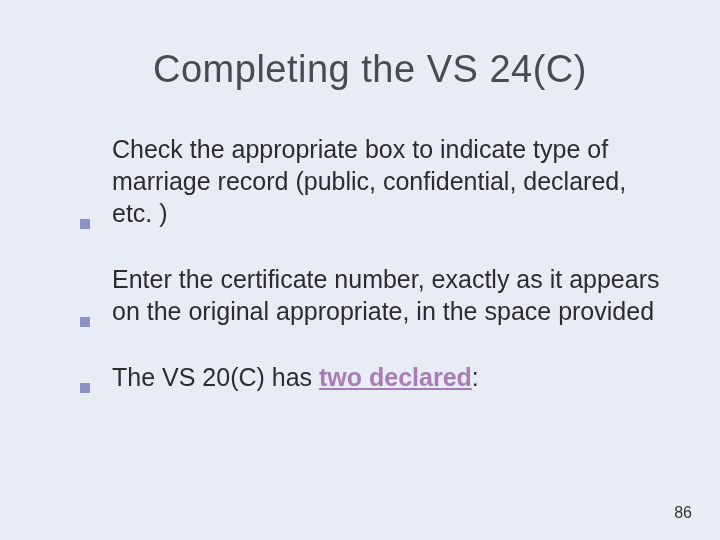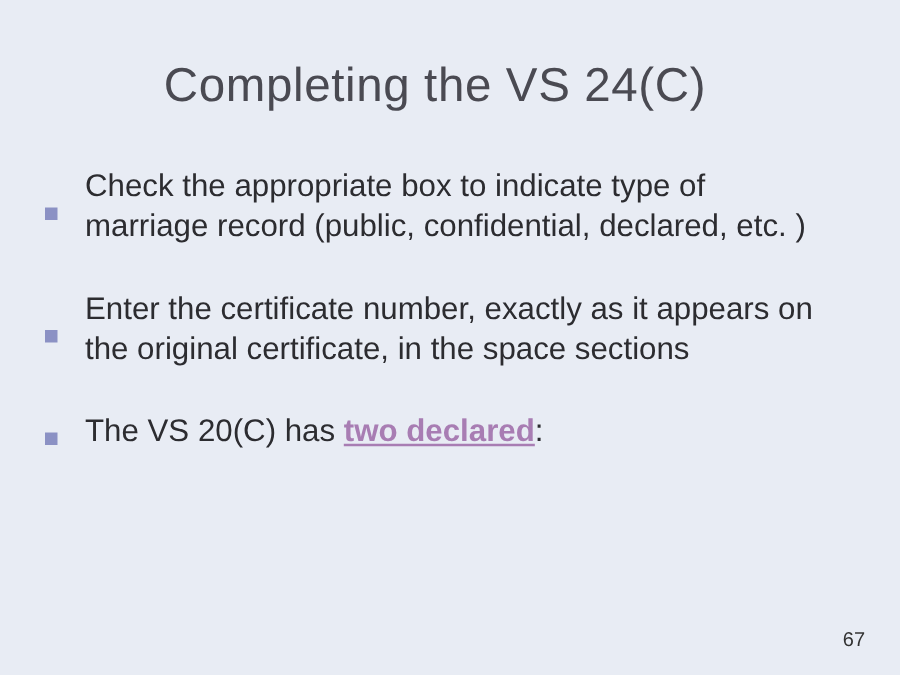--- a/index.html
+++ b/index.html
@@ -5,37 +5,37 @@
   * { margin: 0; padding: 0; box-sizing: border-box; }
   html, body { width: 720px; height: 540px; overflow: hidden; }
   body {
     background: #e8ecf4;
     font-family: Verdana, Geneva, sans-serif;
     position: relative;
   }
   .slide {
     width: 720px;
     height: 540px;
-    padding: 48px 60px 40px 36px;
+    padding: 48px 60px 40px 80px;
     position: relative;
   }
   .title {
     text-align: center;
     font-size: 38px;
     color: #4a4a52;
     font-weight: 400;
     margin-bottom: 42px;
     letter-spacing: 0.5px;
   }
   .bullets {
     list-style: none;
   }
   .bullets li {
     display: flex;
-    align-items: center;
+    align-items: flex-end;
     margin-bottom: 34px;
     color: #2c2c30;
     font-size: 25px;
     line-height: 1.28;
   }
   .bullet-icon {
     width: 10px;
     height: 10px;
     background: #8b91c4;
     flex-shrink: 0;
@@ -63,24 +63,24 @@
 <div class="slide">
   <h1 class="title">Completing the VS 24(C)</h1>
 
   <ul class="bullets">
     <li>
       <span class="bullet-icon"></span>
       <span class="bullet-text">Check the appropriate box to indicate type of marriage record (public, confidential, declared, etc. )</span>
     </li>
     <li>
       <span class="bullet-icon"></span>
-      <span class="bullet-text">Enter the certificate number, exactly as it appears on the original certificate, in the space sections</span>
+      <span class="bullet-text">Enter the certificate number, exactly as it appears on the original appropriate, in the space provided</span>
     </li>
     <li>
       <span class="bullet-icon"></span>
       <span class="bullet-text">
         <span>The VS 20(C) has </span><span class="link-text">two declared</span><span class="normal-colon">:</span>
       </span>
     </li>
   </ul>
 
-  <div class="page-number">67</div>
+  <div class="page-number">86</div>
 </div>
 
 </body></html>

